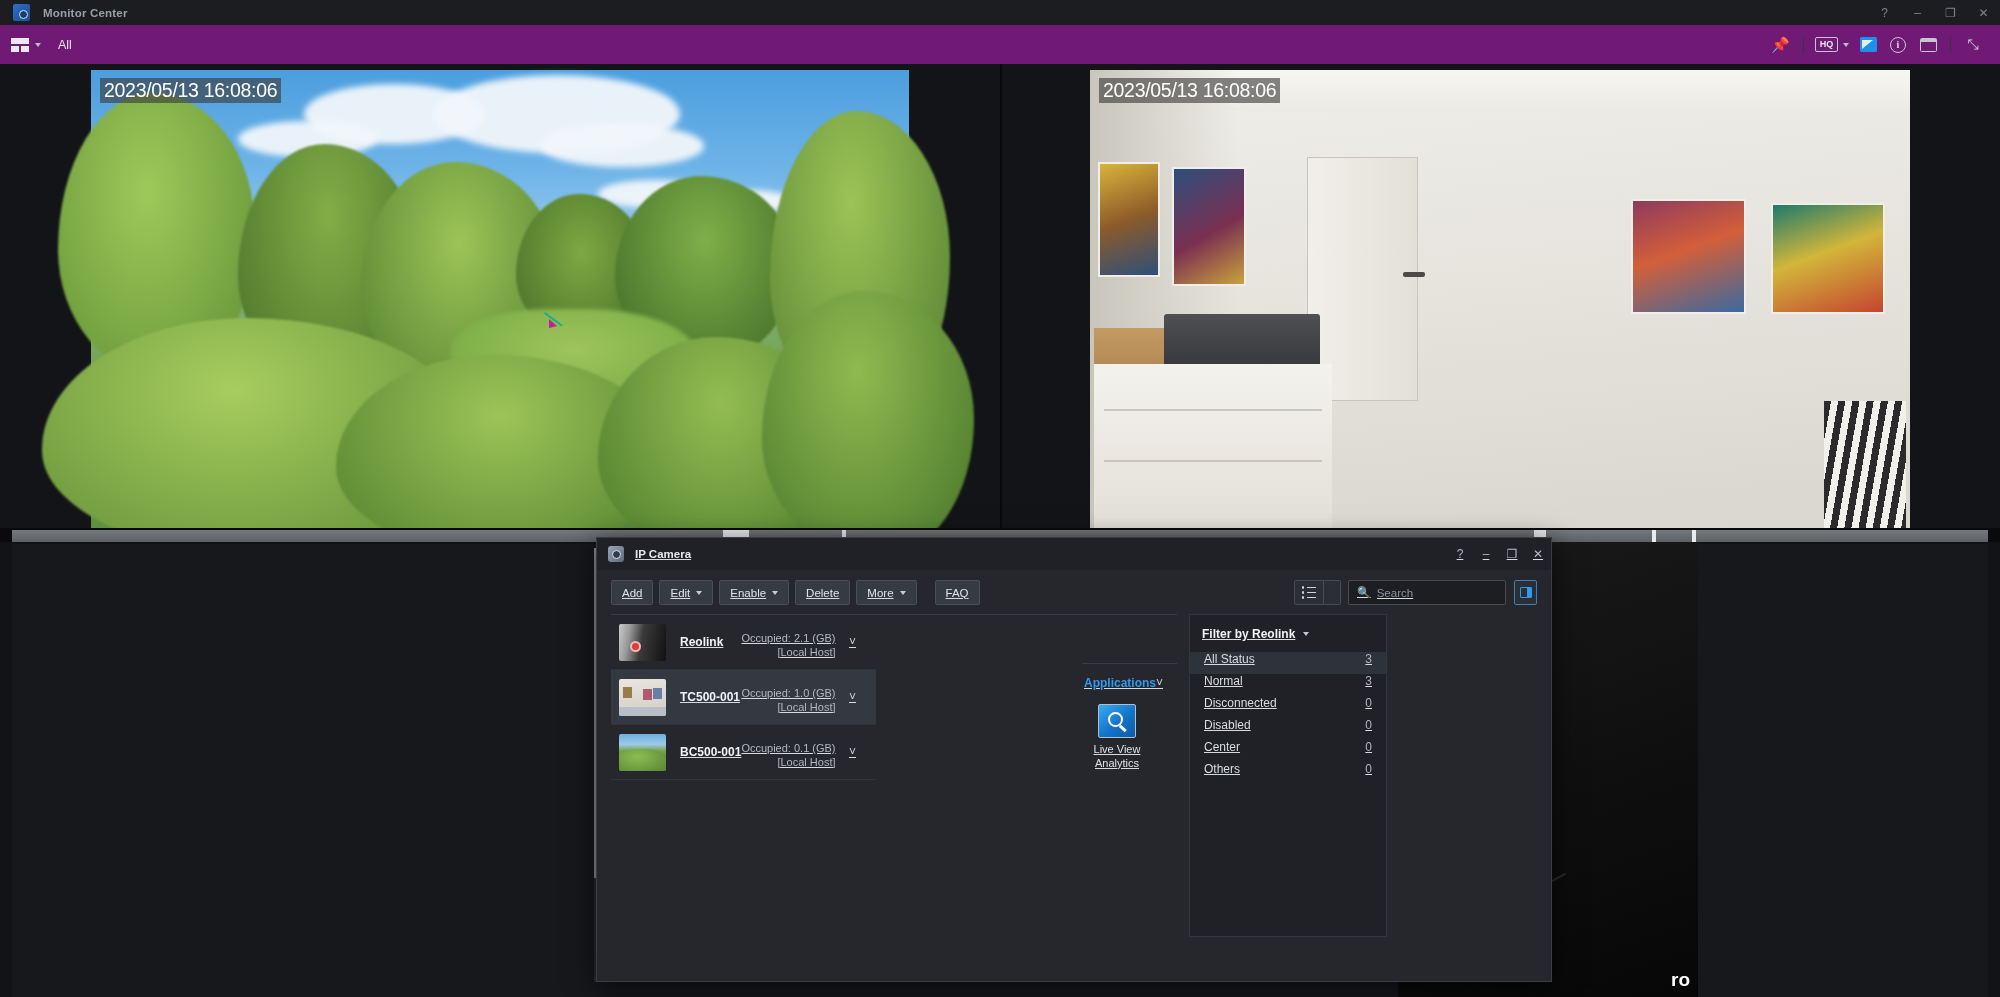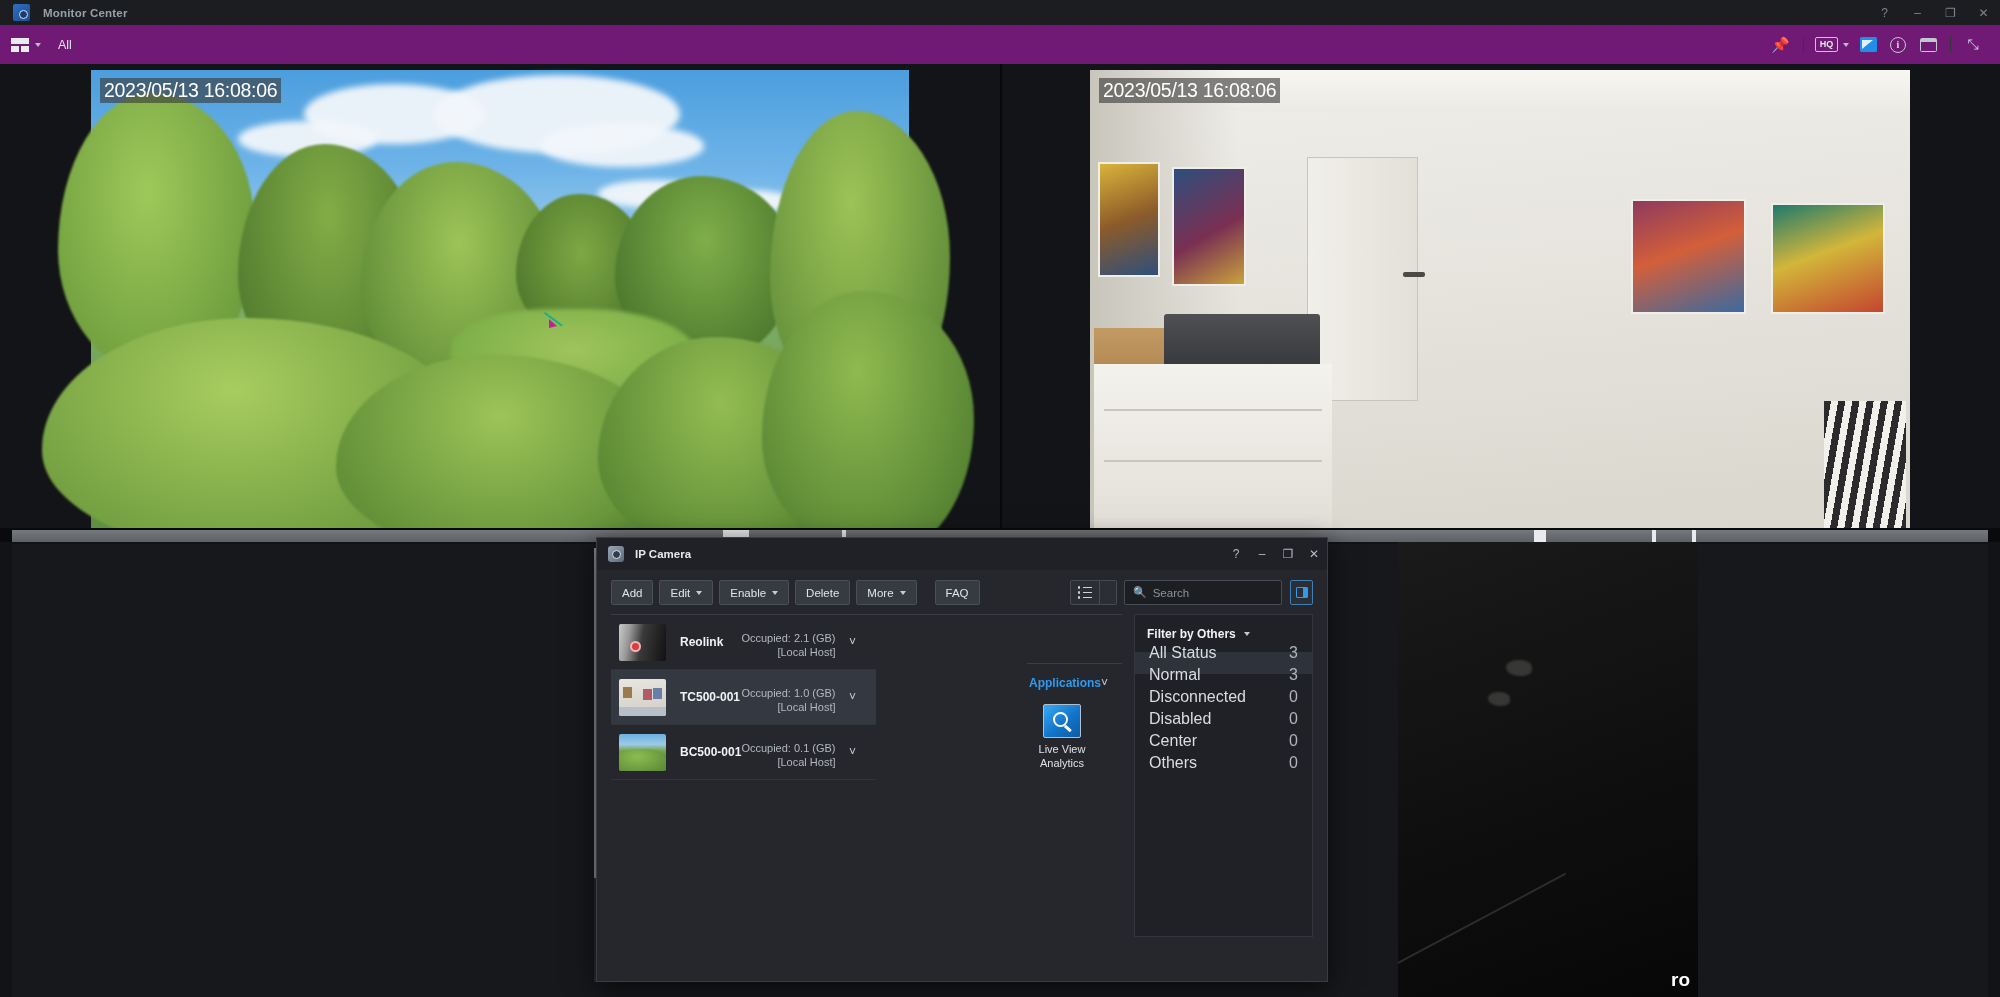--- a/index.html
+++ b/index.html
@@ -170,23 +170,24 @@
   
   .vscroll {
     position:absolute; left:594px; top:548px; width:12px; height:434px;
     background:#2a2c30;
   }
   .vscroll i { position:absolute; left:0; top:0; width:12px; height:330px;
     background:#8d9197; }
 
   
   .dlg {
-    position:absolute; left:596px; top:537px; width:732px; height:445px;
+    position:absolute; left:596px; top:537px; width:956px; height:445px;
     background:#25272c; border:1px solid #3a3d43;
     box-shadow:0 6px 26px rgba(0,0,0,.66);
+    text-decoration:underline;
   }
   .dlg-head { height:32px; display:flex; align-items:center; background:#1f2126; }
   .dlg-ico {
     margin-left:11px; width:16px; height:16px; border-radius:3px;
     background:linear-gradient(135deg,#9aa6b4,#5e6a79);
     display:flex; align-items:center; justify-content:center;
   }
   .dlg-ico b {
     width:9px;height:9px;border-radius:50%;border:1.5px solid #dfe6ee;background:#2f3d4e;
   }
@@ -305,21 +306,21 @@
     width:198px; margin-left:12px; background:#1f2126; border:1px solid #33363c;
     padding:12px 0 0 0;
   }
   .filter-head { display:flex; align-items:center; padding:0 11px 11px 12px; }
   .filter-title { font-size:12px; font-weight:bold; color:#f0f2f4; }
   .filter-caret {
     width:0;height:0;border-left:3.6px solid transparent;border-right:3.6px solid transparent;
     border-top:4.6px solid #c4c9cf; margin-left:8px;
   }
   .f-row {
-    height:22px; display:flex; align-items:flex-end; padding:0 14px 12px 14px; font-size:16px;
+    height:22px; display:flex; align-items:flex-start; padding:0 14px 12px 14px; font-size:12px;
     color:#d9dce0;
   }
   .f-row.active { background:#2e323a; }
   .f-count { margin-left:auto; color:#b0b5bc; }
 
   .dlg-foot { height:36px; }
 </style>
 </head>
 <body>
 
@@ -576,21 +577,21 @@
           <div class="app-label">
             <div>Live View</div>
             <div>Analytics</div>
           </div>
         </div>
       </div>
     </div>
 
     <div class="filter-col">
       <div class="filter-head">
-        <span class="filter-title">Filter by Others</span>
+        <span class="filter-title">Filter by Reolink</span>
         <span class="filter-caret"></span>
       </div>
       <div class="f-row active">
         <span>All Status</span>
         <span class="f-count">3</span>
       </div>
       <div class="f-row">
         <span>Normal</span>
         <span class="f-count">3</span>
       </div>

